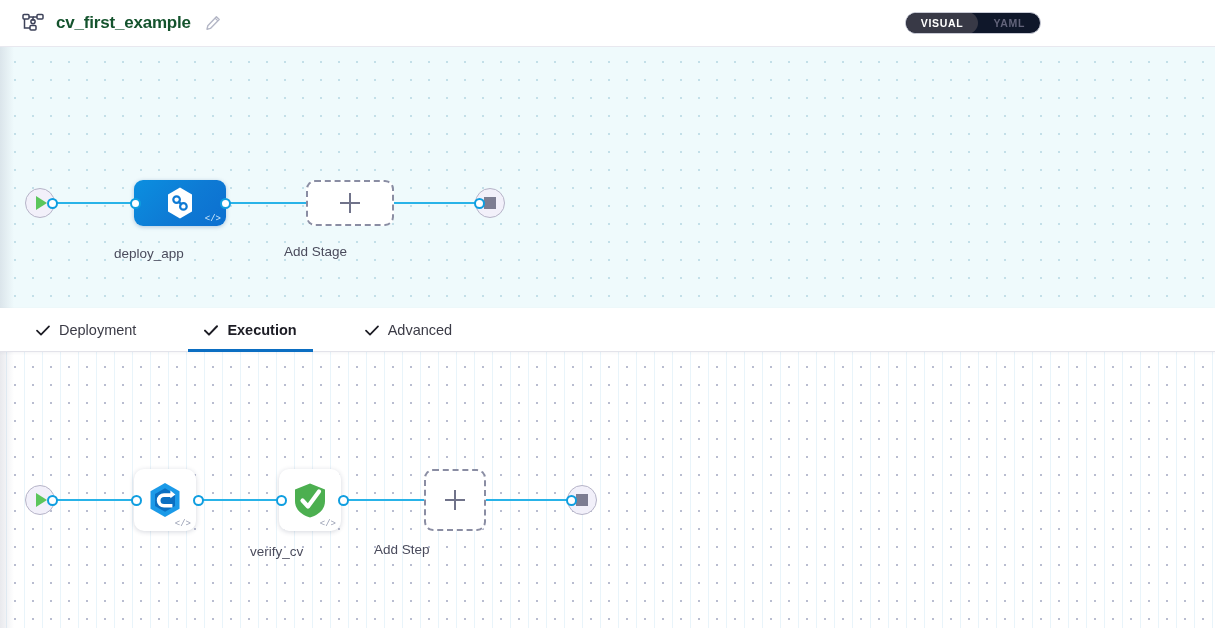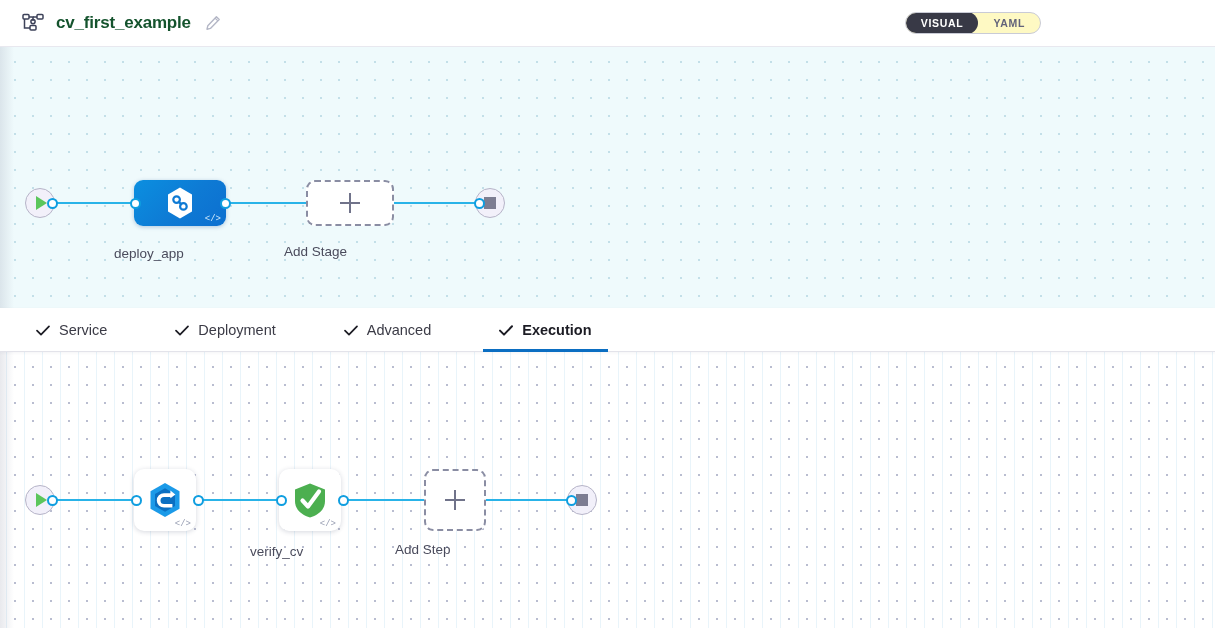--- a/index.html
+++ b/index.html
@@ -24,21 +24,21 @@
   .pipeline-title {
     font-size: 17px; font-weight: bold; color: #14532d;
     letter-spacing: -0.2px; white-space: nowrap;
   }
   .edit-icon { width: 16px; height: 16px; display: block; margin-left: 2px; cursor: pointer; }
 
   .hdr-right { margin-left: auto; padding-right: 174px; display: flex; align-items: center; }
   .viewtoggle {
     display: flex; align-items: center;
     border: 1px solid #c9cbd6; border-radius: 14px;
-    height: 22px; background: #fef9c3; overflow: hidden;
+    height: 22px; background: #0f172a; overflow: hidden;
     cursor: pointer;
   }
   .vt-opt {
     font-size: 10.5px; font-weight: bold; letter-spacing: 0.7px;
     height: 22px; line-height: 22px; padding: 0 15px;
     color: #62637a; border-radius: 14px; white-space: nowrap;
   }
   .vt-opt.active { background: #383946; color: #ffffff; }
 
   
@@ -226,46 +226,40 @@
 
     <div class="dot" style="left:474px; top:151px;"></div>
     <div class="terminal" style="left:475px; top:141px;">
       <div class="stop-sq"></div>
     </div>
   </div>
 
   <div class="tabbar">
 
 
+
     <div class="tab">
       <svg class="chk" viewBox="0 0 14 11">
         <path d="M1 5.6 L5 9.6 L13 1.3" fill="none" stroke="#1c1c24" stroke-width="1.7" stroke-linecap="round" stroke-linejoin="round"></path>
       </svg>
-      <span>Service</span>
+      <span>Deployment</span>
+    </div>
+
+    <div class="tab active">
+      <svg class="chk" viewBox="0 0 14 11">
+        <path d="M1 5.6 L5 9.6 L13 1.3" fill="none" stroke="#1c1c24" stroke-width="2" stroke-linecap="round" stroke-linejoin="round"></path>
+      </svg>
+      <span>Execution</span>
     </div>
 
     <div class="tab">
       <svg class="chk" viewBox="0 0 14 11">
         <path d="M1 5.6 L5 9.6 L13 1.3" fill="none" stroke="#1c1c24" stroke-width="1.7" stroke-linecap="round" stroke-linejoin="round"></path>
       </svg>
-      <span>Deployment</span>
-    </div>
-
-    <div class="tab">
-      <svg class="chk" viewBox="0 0 14 11">
-        <path d="M1 5.6 L5 9.6 L13 1.3" fill="none" stroke="#1c1c24" stroke-width="1.7" stroke-linecap="round" stroke-linejoin="round"></path>
-      </svg>
       <span>Advanced</span>
-    </div>
-
-    <div class="tab active">
-      <svg class="chk" viewBox="0 0 14 11">
-        <path d="M1 5.6 L5 9.6 L13 1.3" fill="none" stroke="#1c1c24" stroke-width="2" stroke-linecap="round" stroke-linejoin="round"></path>
-      </svg>
-      <span>Execution</span>
     </div>
   </div>
 
   <div class="canvas canvas-bottom">
     <div class="edge-shade"></div>
 
     <div class="wire" style="left:52px;  top:147px; width:86px;"></div>
     <div class="wire" style="left:196px; top:147px; width:88px;"></div>
     <div class="wire" style="left:340px; top:147px; width:86px;"></div>
     <div class="wire" style="left:486px; top:147px; width:86px;"></div>
@@ -294,21 +288,21 @@
         <path d="M12.5 20.5 L18 26.5 L29 11.5" fill="none" stroke="#ffffff" stroke-width="4.2" stroke-linecap="round" stroke-linejoin="round"></path>
       </svg>
       <span class="code-glyph dark">&lt;/&gt;</span>
     </div>
     <div class="dot" style="left:338px; top:143px;"></div>
     <div class="node-label" style="left:250px; top:189px; width:120px;">verify_cv</div>
 
     <div class="addbox" style="left:424px; top:117px; width:62px; height:62px;">
       <span class="plus"></span>
     </div>
-    <div class="node-label" style="left:395px; top:187px; width:120px;">Add Step</div>
+    <div class="node-label" style="left:374px; top:187px; width:120px;">Add Step</div>
 
     <div class="dot" style="left:566px; top:143px;"></div>
     <div class="terminal" style="left:567px; top:133px;">
       <div class="stop-sq"></div>
     </div>
   </div>
 
 </div>
 
 </body></html>

